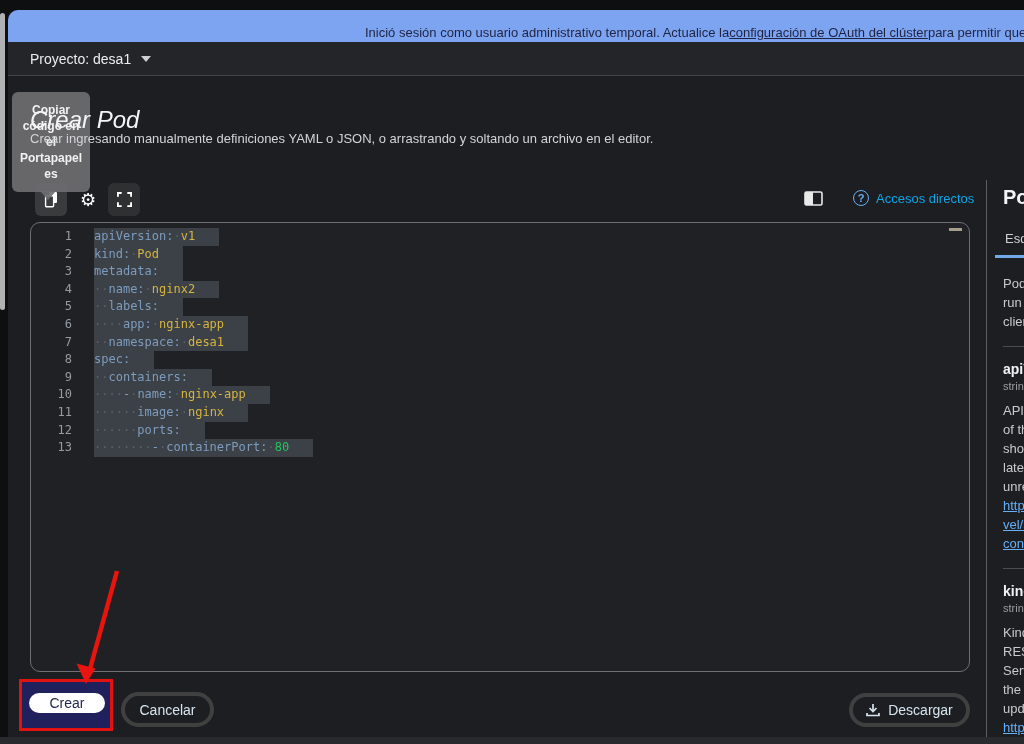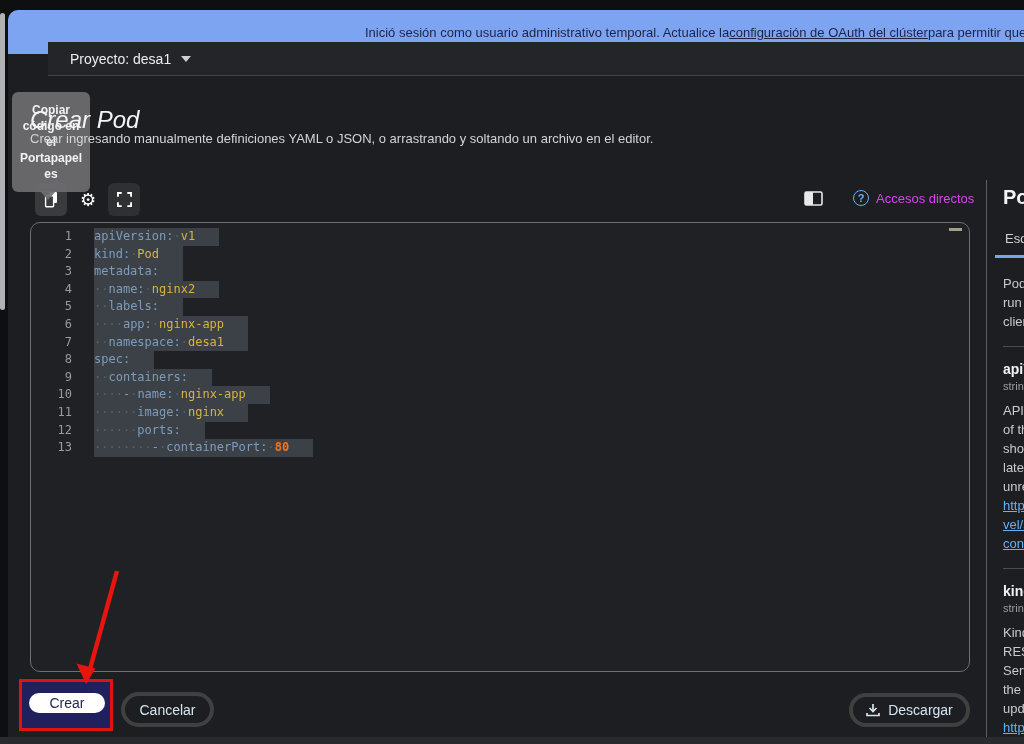--- a/index.html
+++ b/index.html
@@ -17,21 +17,21 @@
   
   .banner { position:absolute; left:8px; top:10px; right:0; height:44px;
             background:#7da4f0; border-top-left-radius:10px; display:flex; align-items:center;
             padding-left:357px; white-space:nowrap; overflow:hidden;
             color:#1f2342; font-size:13px; z-index:1; }
   .banner a { color:#1f2342; text-decoration:underline; cursor:pointer; }
 
   
   .project-bar { position:absolute; left:8px; top:42px; right:0; height:34px;
                  background:#232528; border-bottom:1px solid #424346;
-                 display:flex; align-items:center; padding-left:22px; z-index:1;margin-left:40px; }
+                 display:flex; align-items:center; padding-left:22px; z-index:1; }
   .project-bar .ptext { color:#ededee; font-size:14px; }
   .caret-down { width:0; height:0; border-left:5px solid transparent; border-right:5px solid transparent;
                 border-top:6px solid #cfcfd1; margin-left:10px; display:inline-block; }
 
   
   .tooltip { position:absolute; left:12px; top:92px; width:78px; min-height:76px;
              background:rgba(110,110,113,0.92); border-radius:6px; z-index:3;
              color:#f2f2f2; font-size:12px; line-height:16px; text-align:center;
              padding:10px 8px; overflow-wrap:anywhere;font-weight:bold; }
   .tooltip .tip-caret { position:absolute; left:28px; bottom:-8px; width:0; height:0;
@@ -48,33 +48,33 @@
           display:flex; align-items:center; justify-content:center; cursor:pointer; z-index:2; }
   .tbtn.copy { left:35px; top:183px; background:#3a3b3d; }
   .tbtn.gear { left:72px; top:183px; background:transparent; }
   .tbtn.fs   { left:108px; top:183px; background:#2f3032; }
   .gear-glyph { font-family:"DejaVu Sans", sans-serif; font-size:18px; color:#ffffff; line-height:1; }
   .tb-right { position:absolute; top:190px; left:804px; display:flex; align-items:center; z-index:2; }
   .shortcuts { display:flex; align-items:center; margin-left:30px; cursor:pointer; }
   .qmark { width:16px; height:16px; border:1.5px solid #66b0f6; border-radius:50%;
            color:#66b0f6; font-size:11px; font-weight:bold; display:flex; align-items:center;
            justify-content:center; margin-right:7px; }
-  .shortcuts .slabel { color:#d946ef; font-size:13px; }
+  .shortcuts .slabel { color:#0ea5e9; font-size:13px; }
 
   
   .editor { position:absolute; left:30px; top:222px; width:940px; height:450px;
             background:#1f2124; border:1px solid #6d7074; border-radius:10px;
             overflow:hidden; z-index:1; }
   .code-lines { padding-top:5px; font-family:"DejaVu Sans Mono","Liberation Mono",monospace; font-size:12px; }
   .code-line { display:flex; height:17.6px; line-height:17.6px; white-space:pre; }
   .ln { width:41px; text-align:right; color:#969ca4; flex:none; }
   .ln.dim { color:#575c62; }
   .lc { margin-left:22px; }
   .hl { background:#3c4148; padding-right:24px; display:inline-block; height:17.6px; }
-  .tk-k { color:#7d9cbd; } .tk-v { color:#d6b440; } .tk-d { color:#f97316;font-weight:bold; }
+  .tk-k { color:#7d9cbd; } .tk-v { color:#d6b440; } .tk-d { color:#22c55e; }
   .tk-p { color:#7d9cbd; } .tk-s { color:#5b6169; }
   .overview-mark { position:absolute; right:7px; top:5px; width:13px; height:3px; background:#a69d8b; }
 
   
   .annotation-box { position:absolute; left:19px; top:679px; width:94px; height:52px;
                     background:#20215c; border:3px solid #e01310; z-index:6; }
   .btn { position:absolute; display:flex; align-items:center; justify-content:center;
          font-size:14px; cursor:pointer; font-family:"Liberation Sans",sans-serif; }
   .btn-create { left:29px; top:693px; width:76px; height:20px; border-radius:17px;
                 background:#ffffff; color:#23294f; border:none; z-index:7; }

